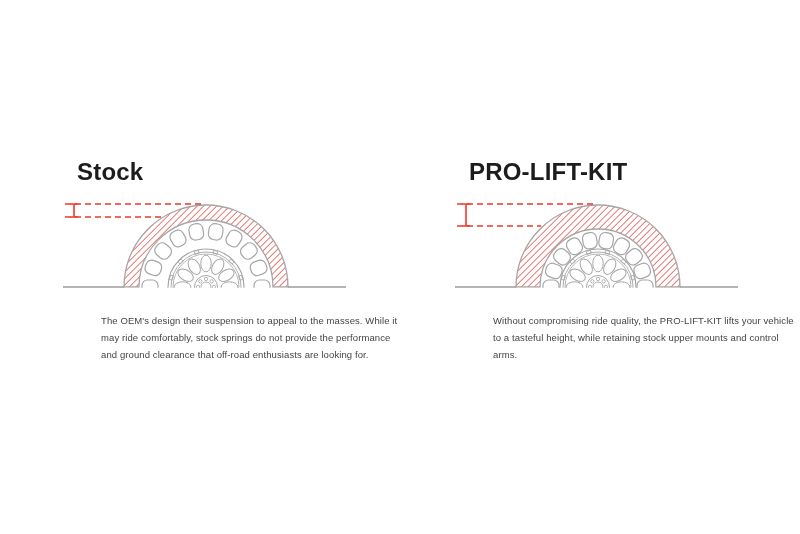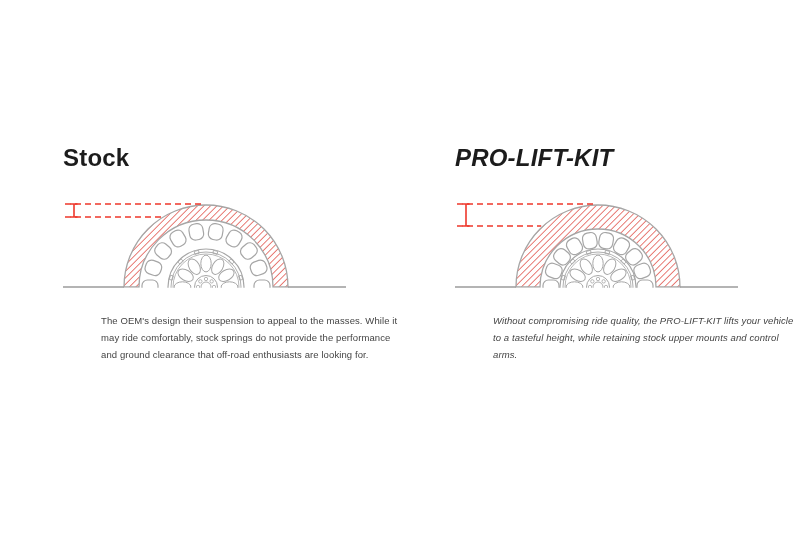--- a/index.html
+++ b/index.html
@@ -2,23 +2,23 @@
 <html><head>
 <meta charset="utf-8">
 <style>
   html,body{margin:0;padding:0;background:#ffffff;}
   #stage{
     position:relative;width:800px;height:534px;background:#ffffff;overflow:hidden;
     font-family:"Liberation Sans", sans-serif;
   }
   .panel{position:absolute;top:146px;width:320px;}
   .panel.left{left:63px;}
-  .panel.right{left:455px;font-style:italic;}
+  .panel.right{left:455px;}
   .panel-title{
-    margin:0;font-size:24px;line-height:24px;font-weight:700;color:#1c1c1c;
+    margin:14px;font-size:24px;line-height:24px;font-weight:700;color:#1c1c1c;
     letter-spacing:.2px;
   }
   .diagram{position:absolute;top:44px;left:0;width:283px;height:103px;}
   .panel-desc{
     position:absolute;top:156px;left:0;width:320px;
     font-size:9.5px;line-height:17px;color:#444444;font-weight:400;
     white-space:pre-line;letter-spacing:.1px;margin-left:38px;
   }
 </style>
 </head>

